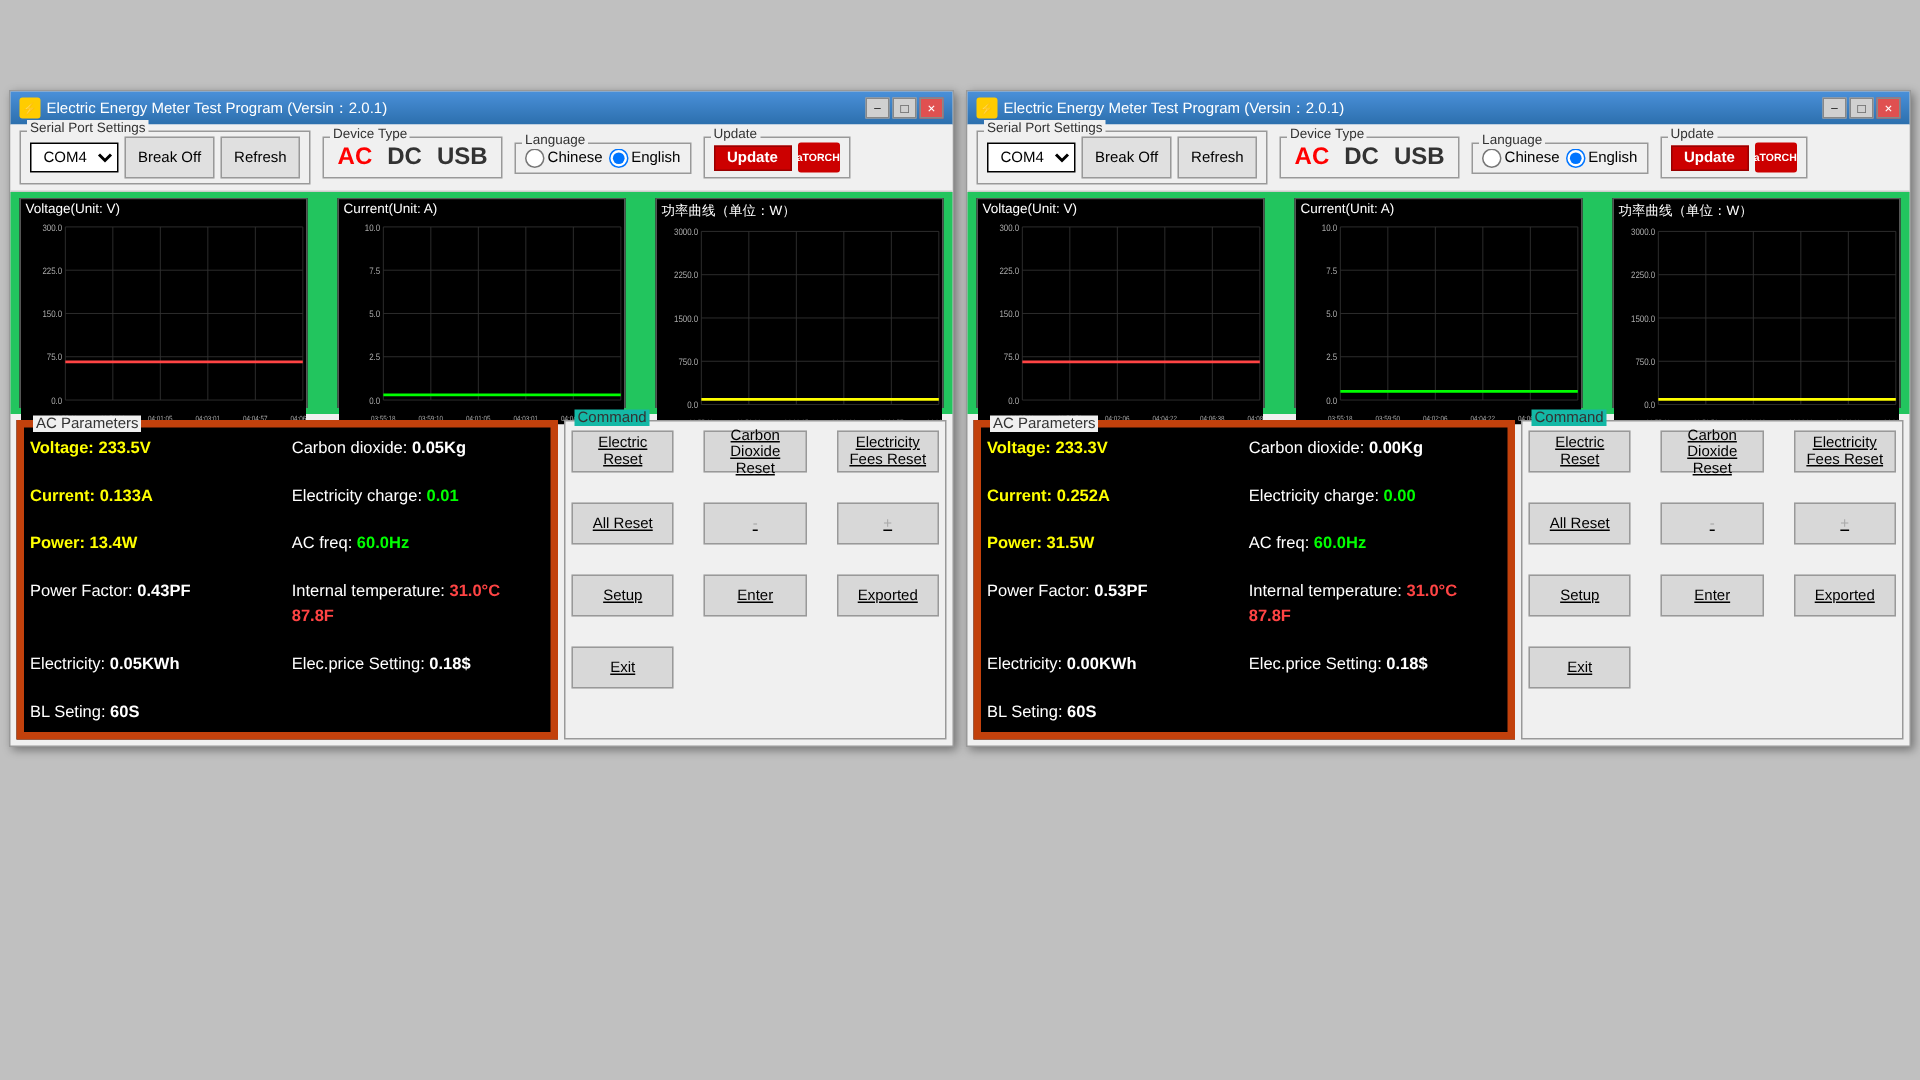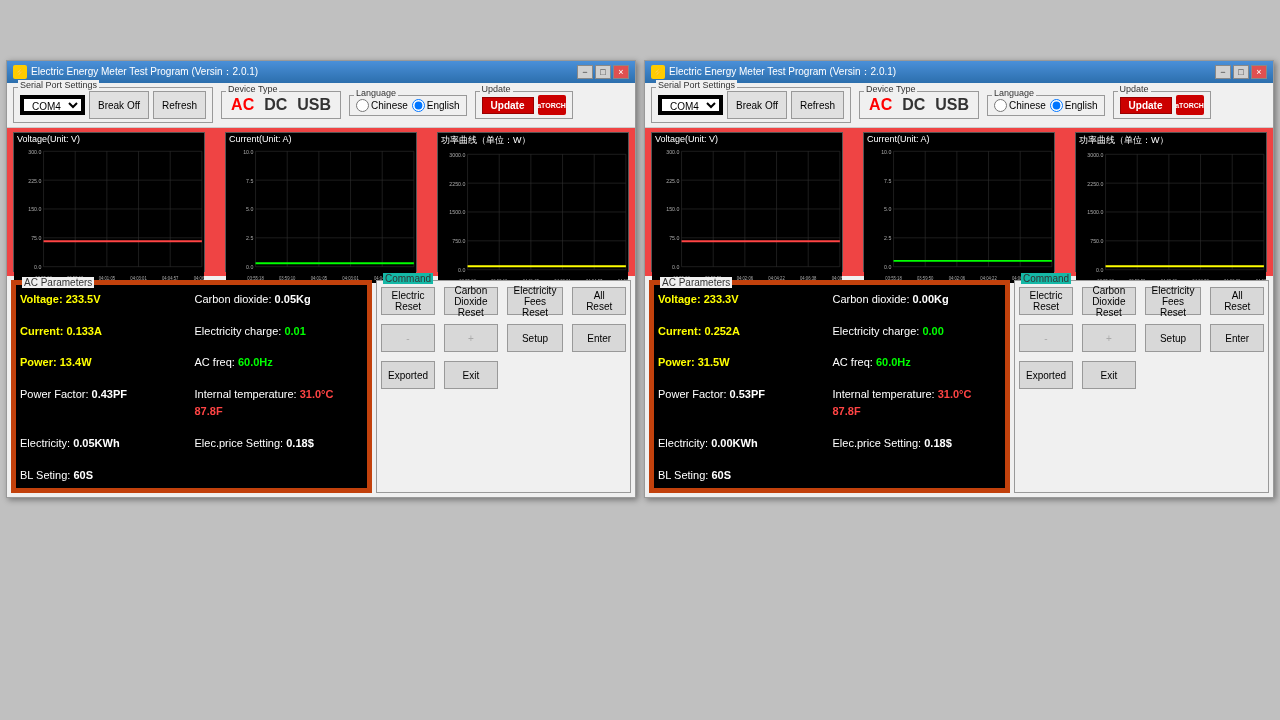--- a/index.html
+++ b/index.html
@@ -98,21 +98,21 @@
       top: -8px;
       left: 4px;
       background: #f0f0f0;
       font-size: 9px;
       color: #333;
       padding: 0 2px;
     }
 
     .com-select {
       background: #fff;
-      border: 4px solid #000000;
+      border: 1px solid #000000;
       padding: 1px 4px;
       font-size: 10px;
       height: 20px;
       min-width: 55px;
     }
 
     .toolbar-btn {
       background: #e0e0e0;
       border: 1px solid #999;
       padding: 2px 8px;
@@ -156,21 +156,21 @@
       align-items: center;
       justify-content: center;
       font-weight: bold;
       border-radius: 2px;
     }
 
     .charts-row {
       display: flex;
       gap: 16px;
       padding: 4px;
-      background: #ef4444;
+      background: #22c55e;
       align-items: center;
     }
 
     .chart-container {
       flex: 1;
       background: #000;
       border: 1px solid #555;
       margin: 0 2px;
       position: relative;
       height: 140px;
@@ -237,22 +237,23 @@
       top: -8px;
       left: 6px;
       background: #14b8a6;
       font-size: 10px;
       color: #333;
       padding: 0 2px;
     }
 
     .cmd-grid {
       display: grid;
-      grid-template-columns: 1fr 1fr 1fr 1fr;
-      gap: 9px;
+      grid-template-columns: 1fr 1fr 1fr;
+      gap: 20px;
+      text-decoration: underline;
     }
 
     .cmd-btn {
       background: #d8d8d8;
       border: 1px solid #999;
       padding: 4px 6px;
       font-size: 10px;
       cursor: pointer;
       text-align: center;
       height: 28px;

